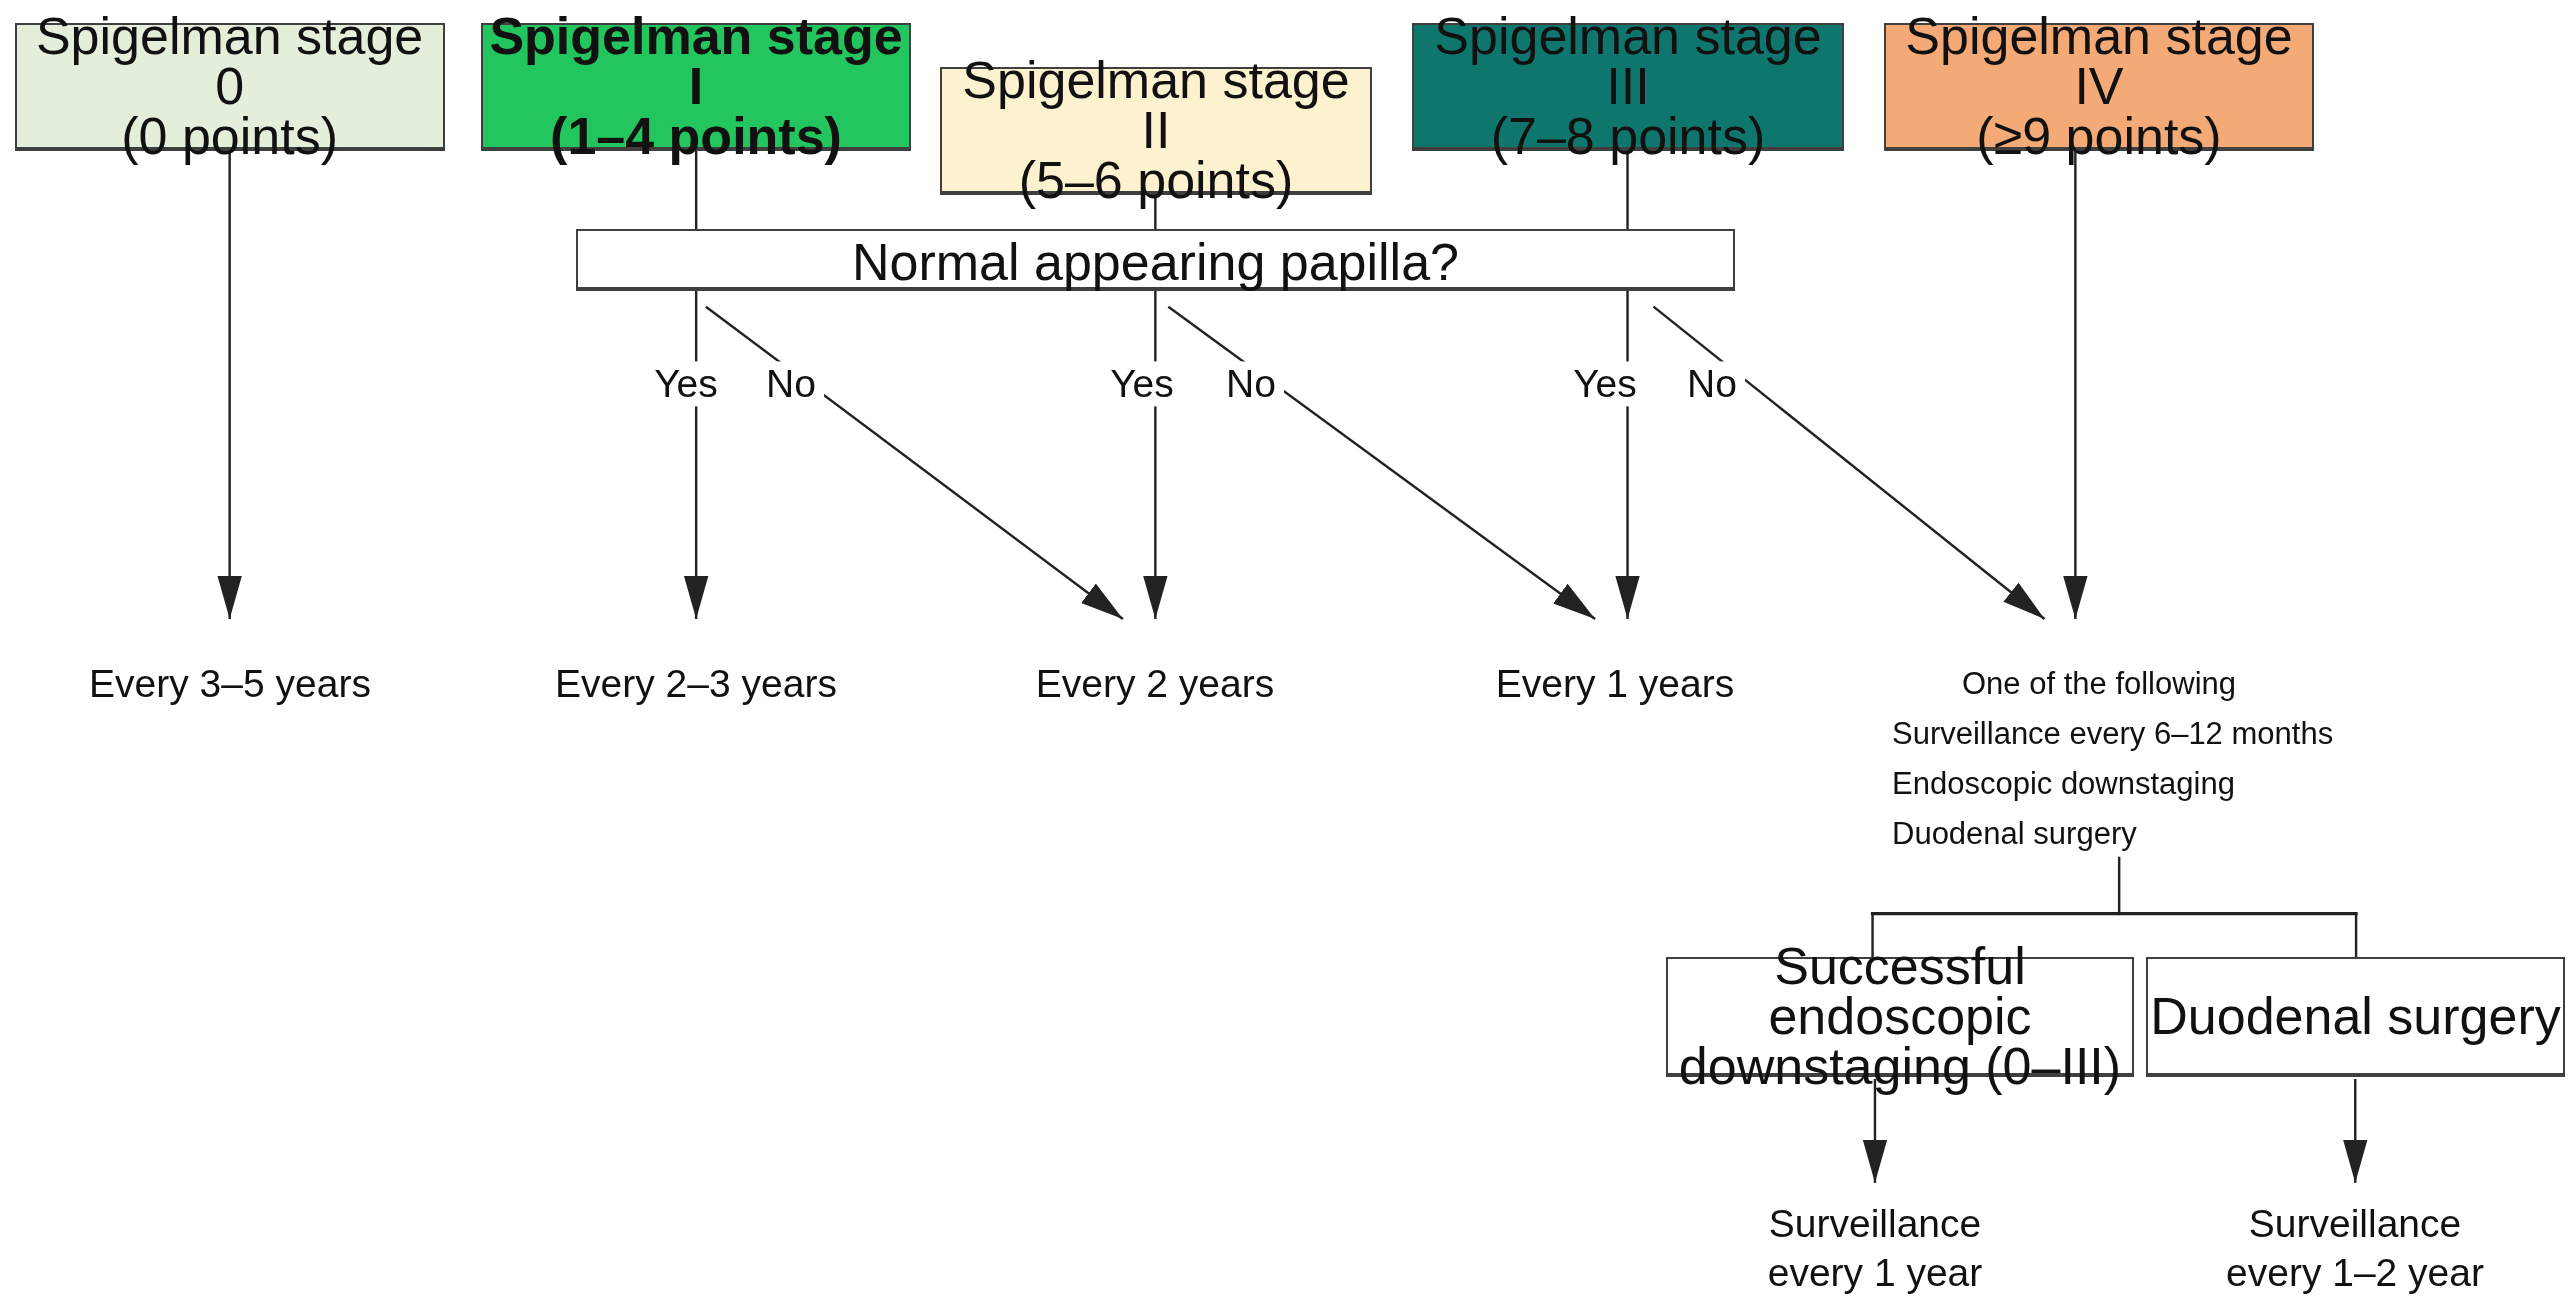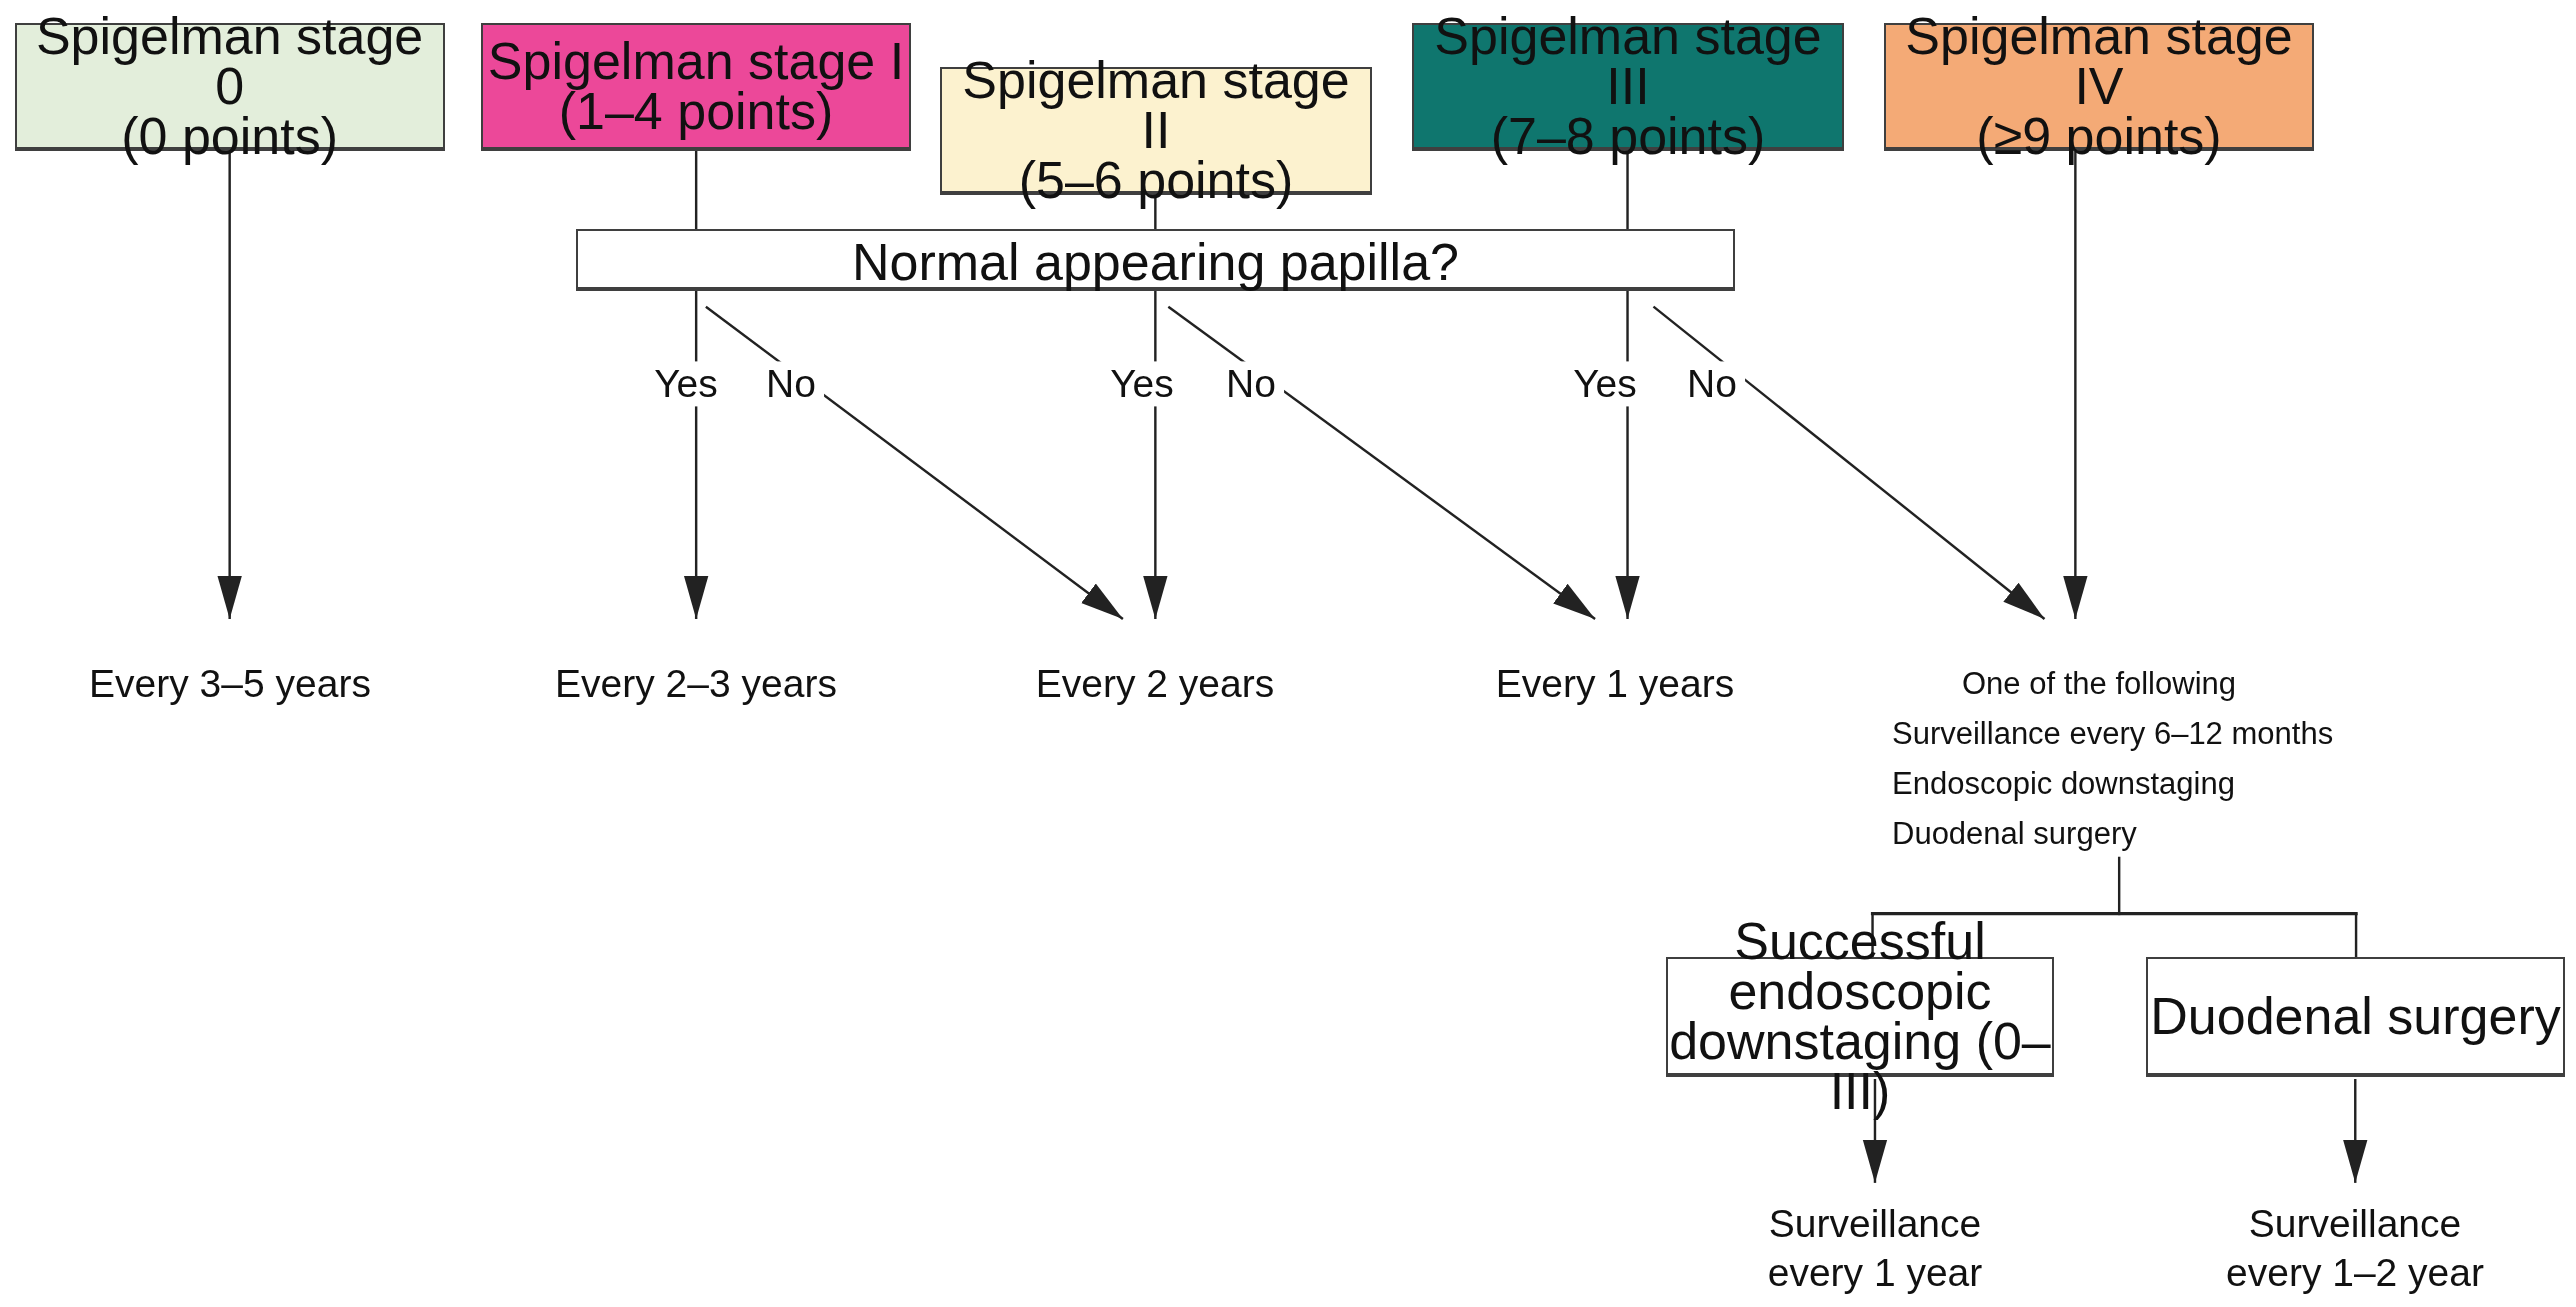--- a/index.html
+++ b/index.html
@@ -23,21 +23,21 @@
     border:2.4px solid var(--border,#3f3f3f);
     border-bottom-width:4.9px;
     background:#fff;
   }
   .stage0{left:14.6px;top:23px;width:430px;height:128px;}
   .stage1{left:481px;top:23px;width:430px;height:128px;}
   .stage2{left:940px;top:23px;width:432px;height:128px;}
   .stage3{left:1412px;top:23px;width:432px;height:128px;}
   .stage4{left:1860px;top:23px;width:430px;height:128px;}
   .question{left:576px;top:229px;width:1159px;height:62px;border-bottom-width:4px;justify-content:flex-end;}
-  .dbox-left{left:1666px;top:957px;width:388px;height:120px;border-bottom-width:4px;}
+  .dbox-left{left:1666px;top:957px;width:468px;height:120px;border-bottom-width:4px;}
   .dbox-right{left:2146px;top:957px;width:419px;height:120px;border-bottom-width:4px;}
 
   .branch-label{
     position:absolute;z-index:3;font-size:39px;line-height:42px;
     transform:translate(-50%,-50%);
     background:#fff;padding:1.6px 8px;white-space:nowrap;
   }
   .outcome{
     position:absolute;z-index:2;font-size:39px;line-height:50px;
     transform:translateX(-50%);white-space:nowrap;text-align:right;top:659px;
@@ -83,21 +83,21 @@
     <line x1="2904" y1="1126" x2="2904" y2="1182"></line>
 
     <line x1="2311" y1="1330" x2="2311" y2="1458" marker-end="url(#ah)"></line>
     <line x1="2903" y1="1330" x2="2903" y2="1458" marker-end="url(#ah)"></line>
   </svg>
 
   <div class="box stage0" style="background: rgb(227, 238, 219);">
     <div>Spigelman stage 0</div>
     <div>(0 points)</div>
   </div>
-  <div class="box stage1" style="background: #ec4899;">
+  <div class="box stage1" style="background: #22c55e; font-weight: bold;">
     <div>Spigelman stage I</div>
     <div>(1–4 points)</div>
   </div>
   <div class="box stage2" style="background: rgb(252, 242, 207); margin-top: 44px;">
     <div>Spigelman stage II</div>
     <div>(5–6 points)</div>
   </div>
   <div class="box stage3" style="background: #0f766e;">
     <div>Spigelman stage III</div>
     <div>(7–8 points)</div>

